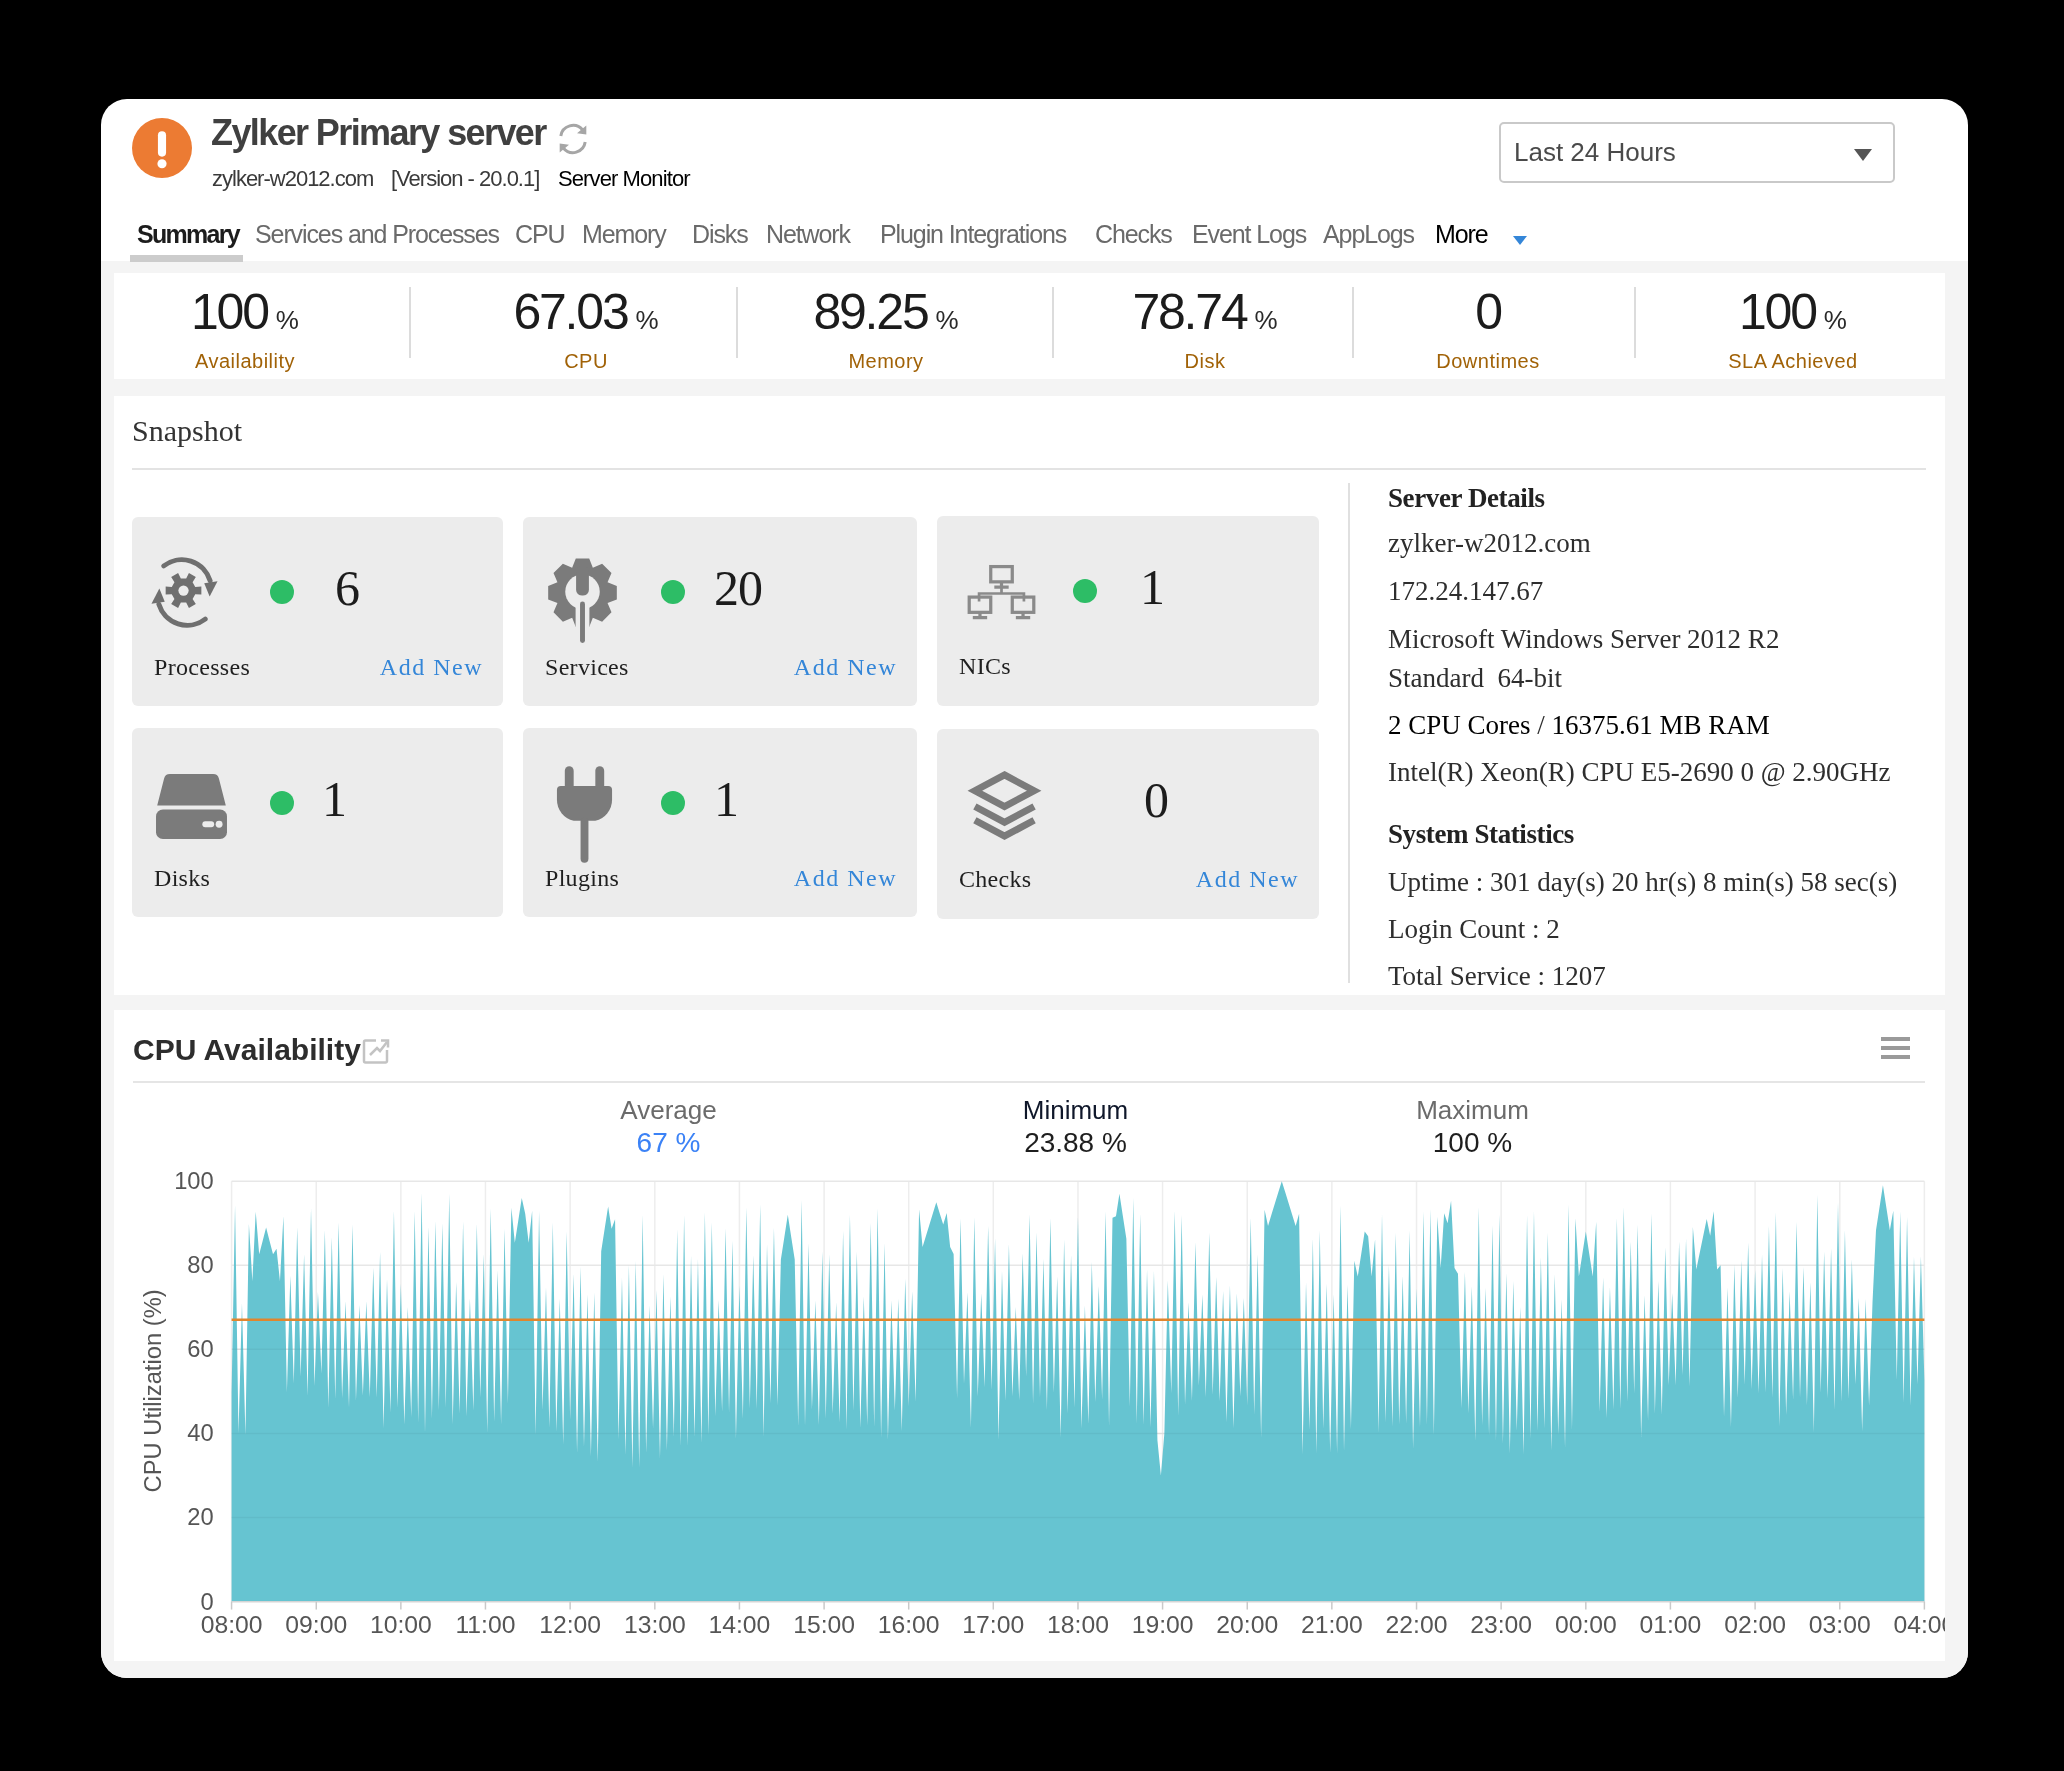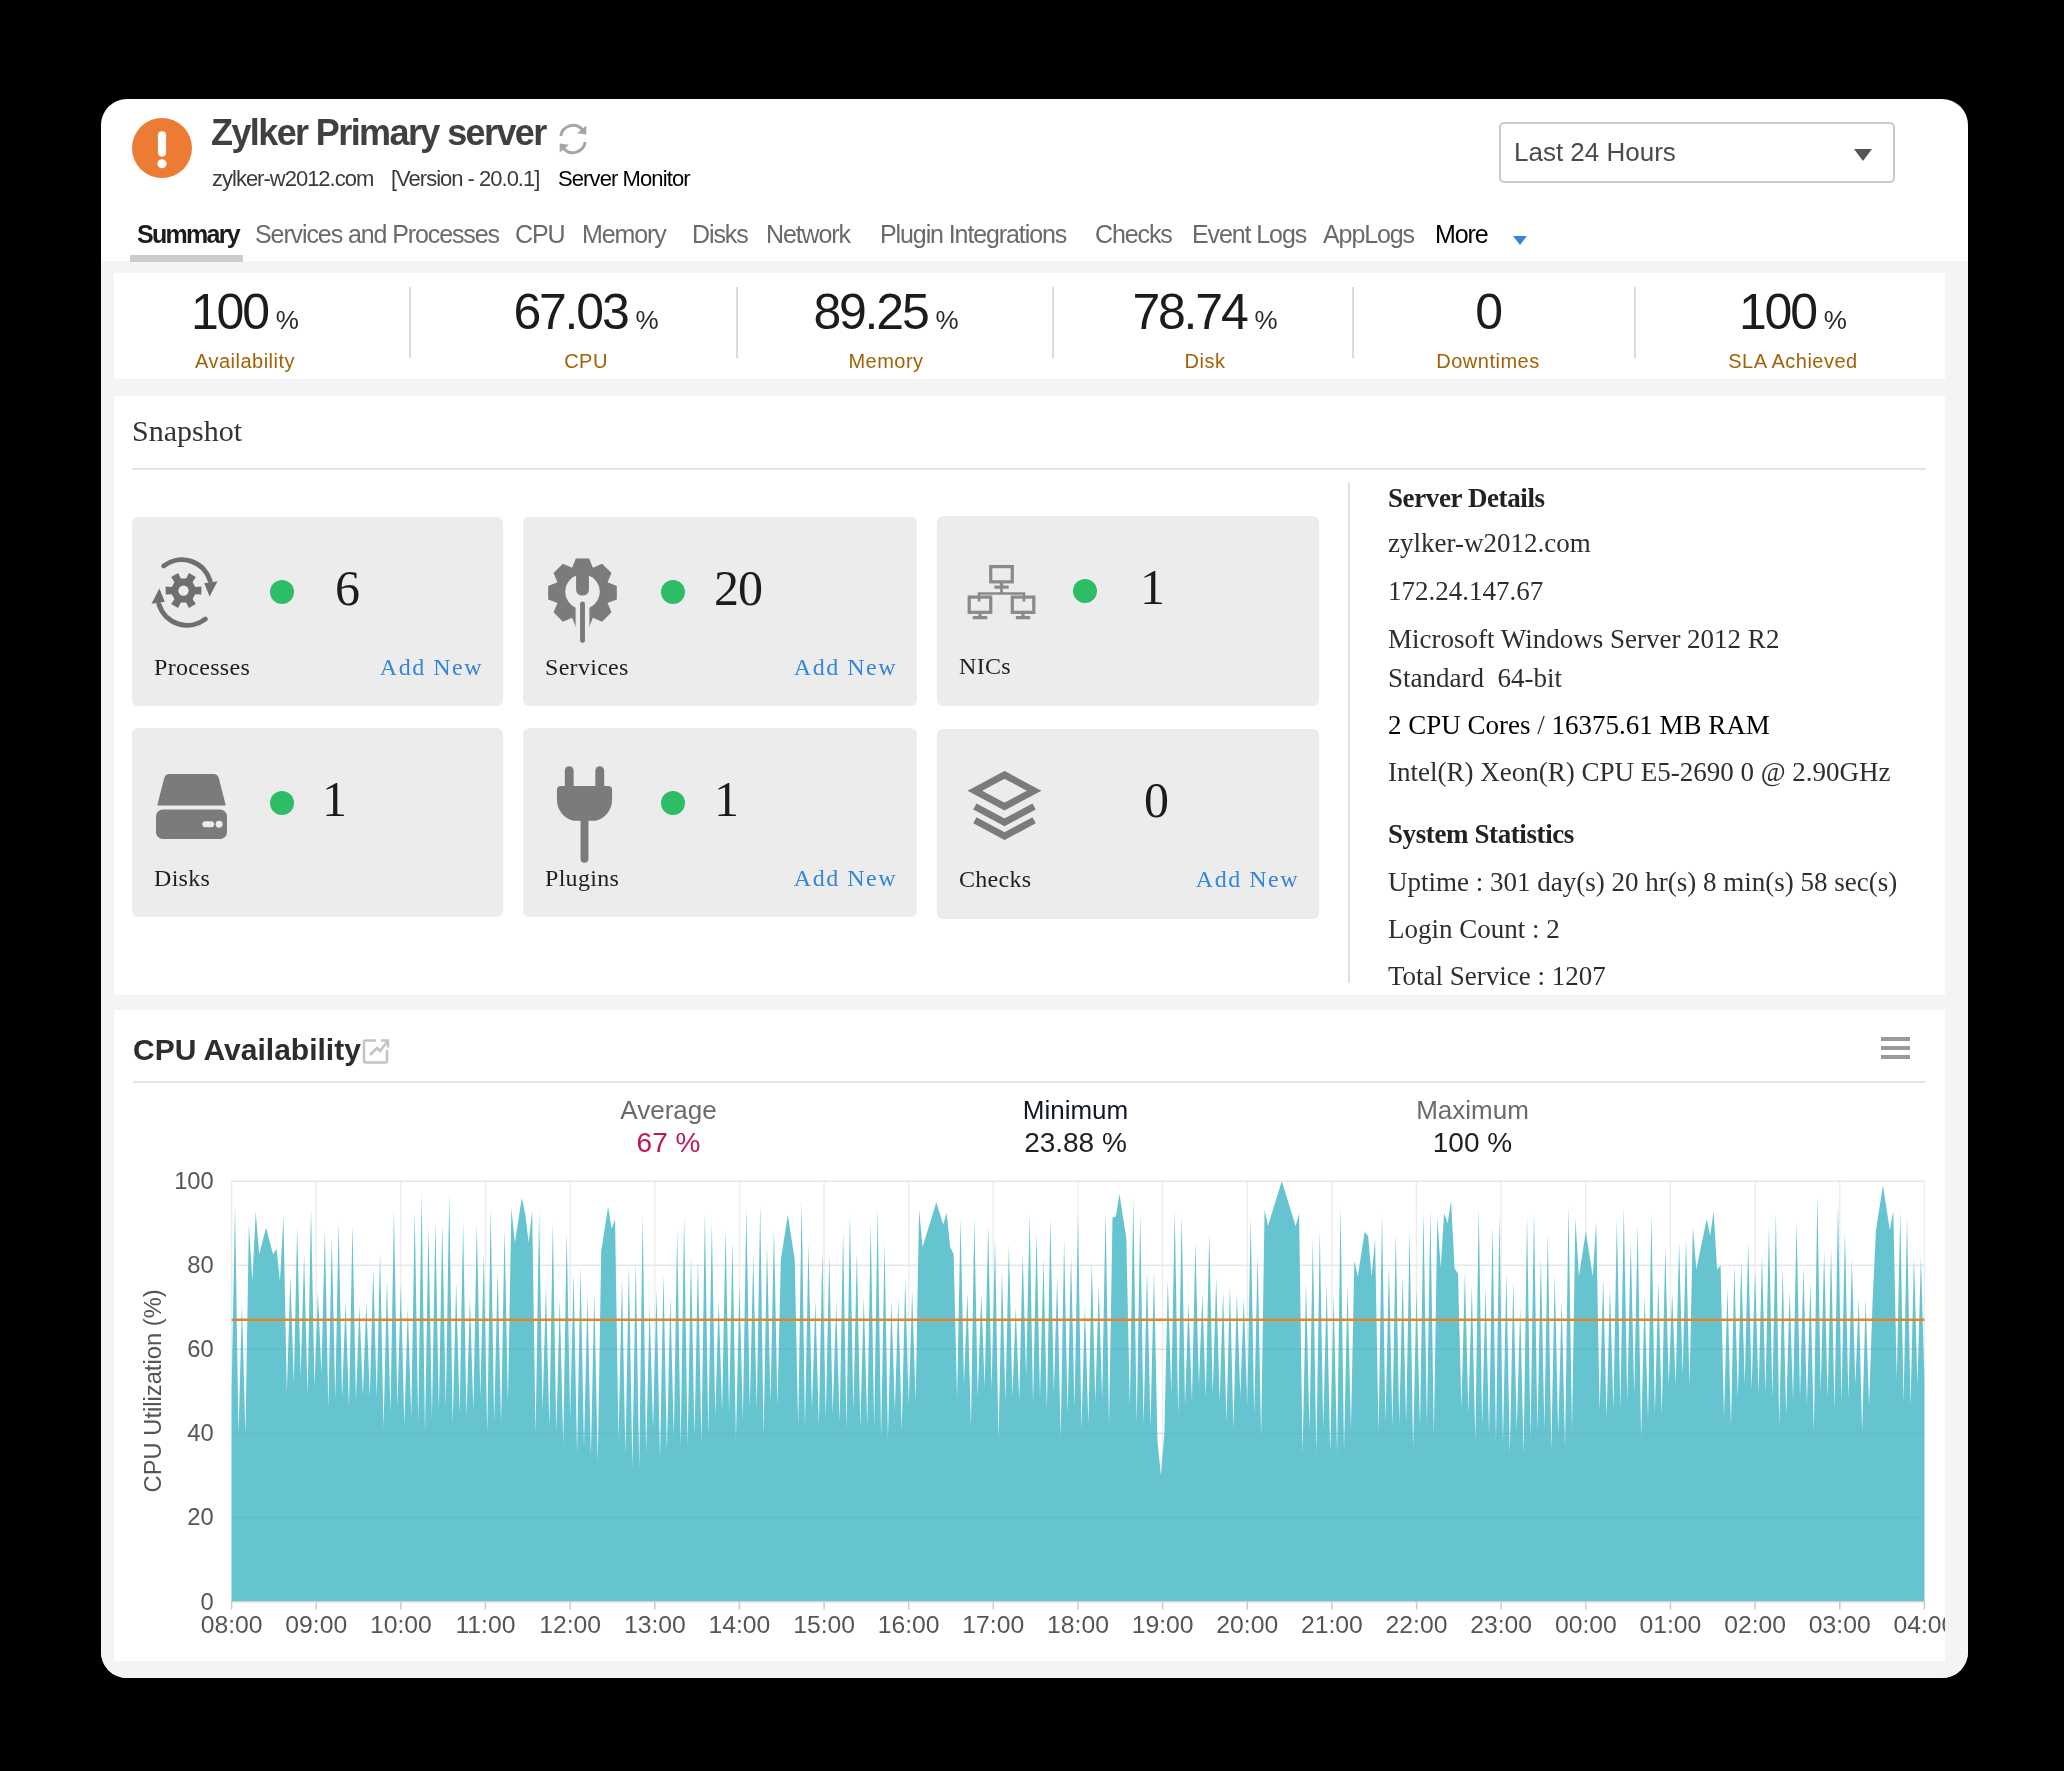--- a/index.html
+++ b/index.html
@@ -219,21 +219,21 @@
         <path d="M19 2.5 H26 V9.5"></path>
     </svg>
     <div class="abs" style="left:1767px; top:27px;">
       <div style="width:29px;height:4px;background:#9a9a9a;margin-bottom:5px;"></div>
       <div style="width:29px;height:4px;background:#9a9a9a;margin-bottom:5px;"></div>
       <div style="width:29px;height:4px;background:#9a9a9a;"></div>
     </div>
     <div class="abs" style="left:19px; top:71px; width:1792px; height:2px; background:#e5e5e5;"></div>
     <div class="abs" style="left:555px; top:85px; width:0; text-align:center;">
         <div style="width:297px; margin-left:-149px; font-size:26px; color:#6b6b6b;">Average</div>
-        <div style="width:297px; margin-left:-149px; margin-top:1px; font-size:28px; color:#be185d;">67 %</div>
+        <div style="width:297px; margin-left:-149px; margin-top:1px; font-size:28px; color:#3b82f6;">67 %</div>
       </div>
     <div class="abs" style="left:962px; top:85px; width:0; text-align:center;">
         <div style="width:297px; margin-left:-149px; font-size:26px; color:#0f172a;">Minimum</div>
         <div style="width:297px; margin-left:-149px; margin-top:1px; font-size:28px; color:#1e1e1e;">23.88 %</div>
       </div>
     <div class="abs" style="left:1359px; top:85px; width:0; text-align:center;">
         <div style="width:297px; margin-left:-149px; font-size:26px; color:#6b6b6b;">Maximum</div>
         <div style="width:297px; margin-left:-149px; margin-top:1px; font-size:28px; color:#1e1e1e;">100 %</div>
       </div>
     <svg class="abs" style="left:0; top:0;" width="1831" height="651" viewBox="0 0 1849 658">

